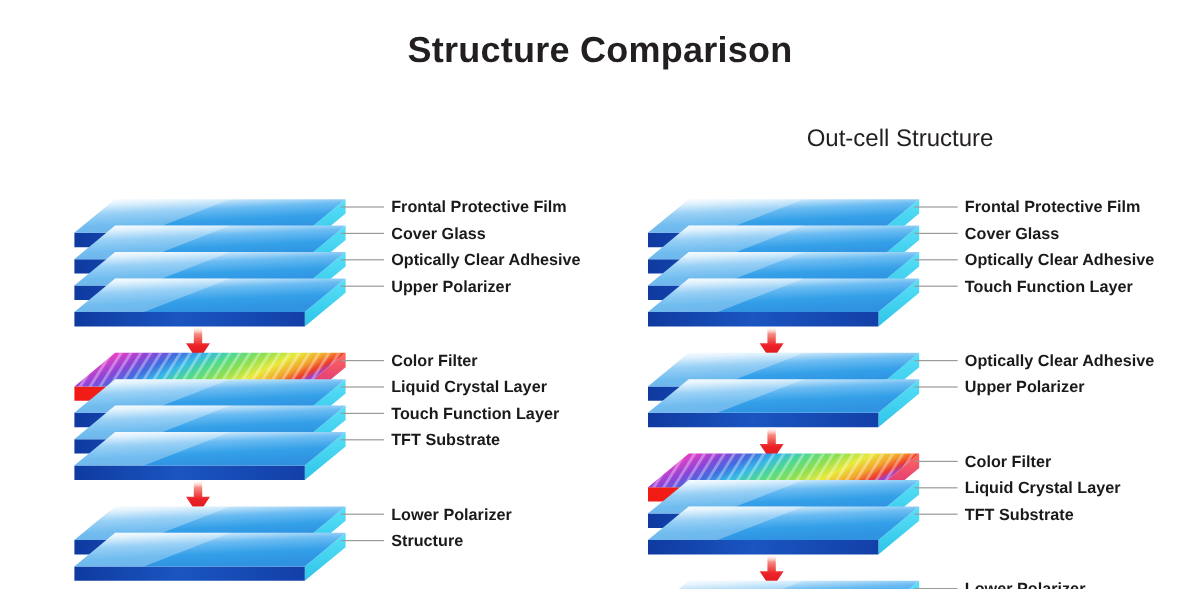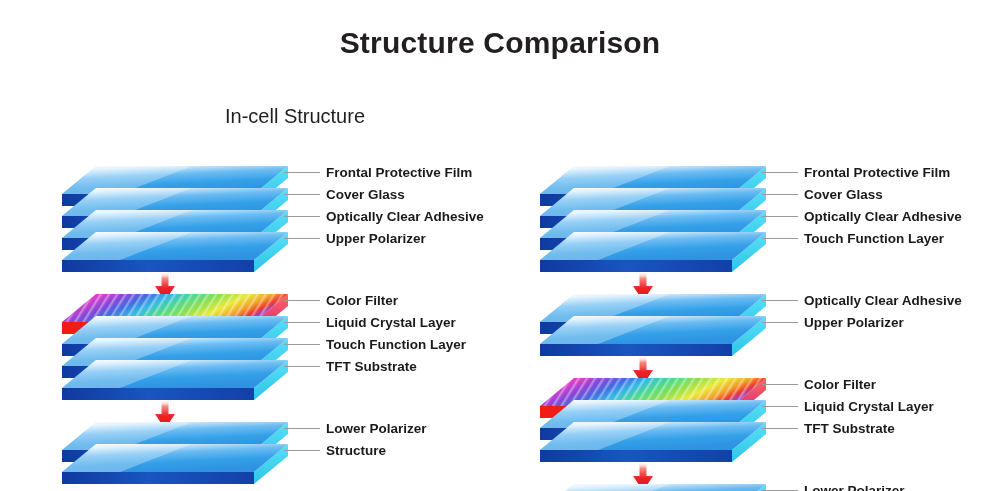--- a/index.html
+++ b/index.html
@@ -80,21 +80,21 @@
   .arrow { position: absolute; width: 22px; height: 30px; }
   .arrow svg { display: block; }
 </style>
 </head>
 <body>
 
 <div id="canvas">
 
   <div id="page-title">Structure Comparison</div>
 
-  <div class="column-title" id="title-incell">In-cell Structure</div>
+  <div class="column-title" id="title-outcell">Out-cell Structure</div>
 
   <div class="stack" id="stack-incell">
       <div class="plate" style="left: 62px; top: 160px;">
         <svg width="230" height="54" viewBox="0 0 230 54">
     <polygon points="192,34 226,6 226,18 192,46" fill="url(#gSide)"></polygon>
     <polygon points="0,34 192,34 192,46 0,46" fill="url(#gEdge)"></polygon>
     <polygon points="34,6 226,6 192,34 0,34" fill="url(#gTop)"></polygon>
     <polygon points="34,6 130,6 58,34 0,34" fill="#ffffff" opacity="0.30"></polygon>
   </svg>
       </div>

